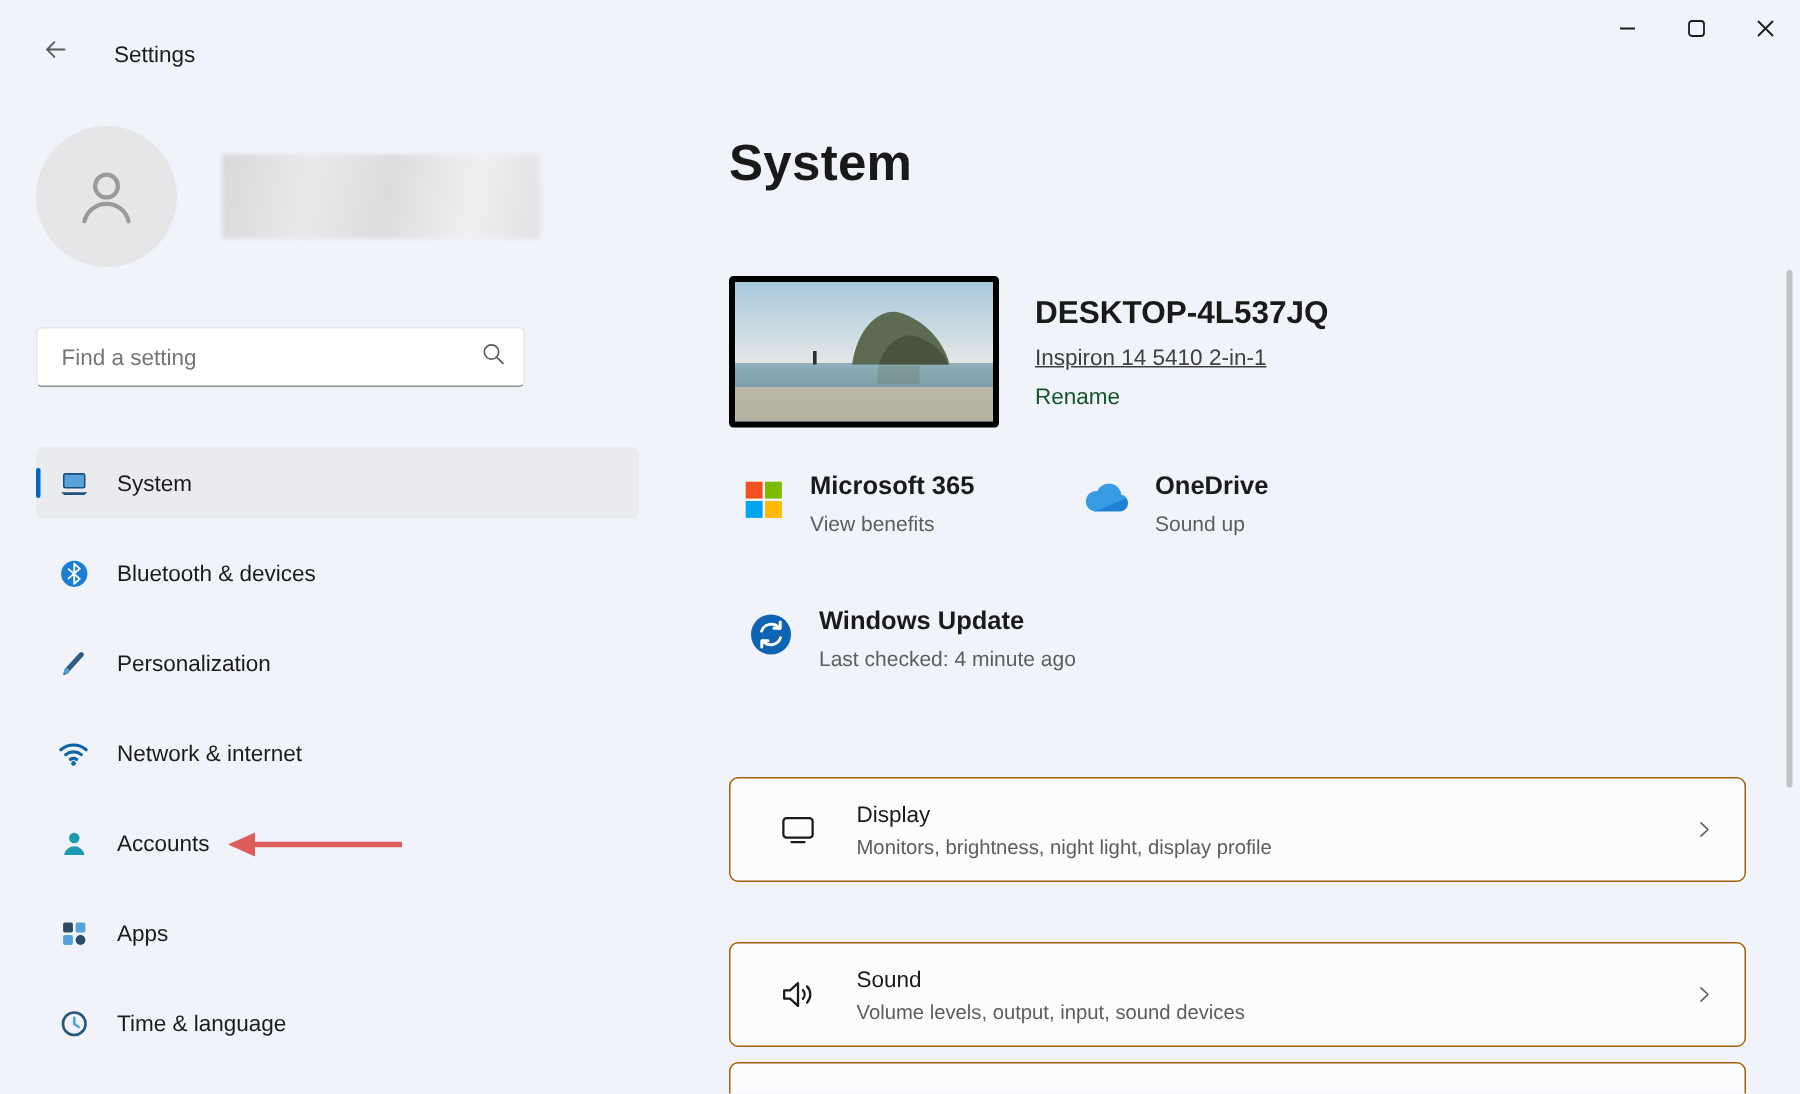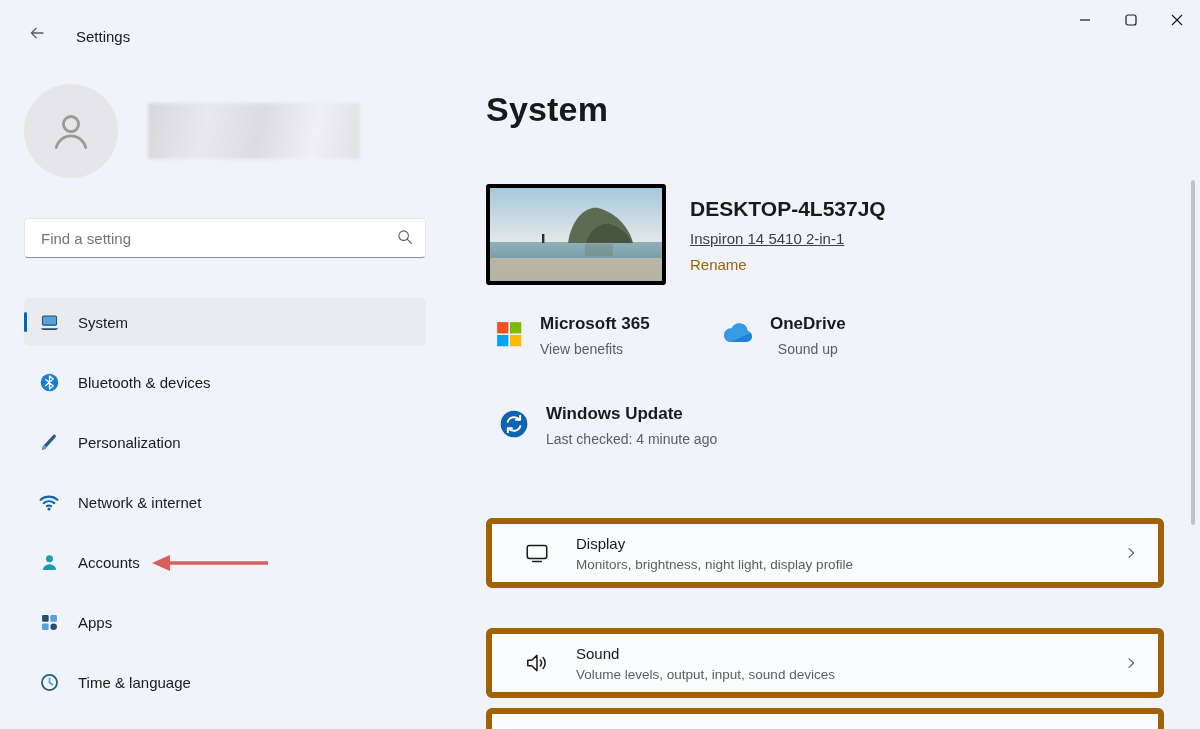--- a/index.html
+++ b/index.html
@@ -15,47 +15,47 @@
   .back-btn{position:absolute;left:20px;top:20px;width:34px;height:30px;display:flex;align-items:center;justify-content:center;border-radius:4px;cursor:pointer;}
   .tb-title{position:absolute;left:76px;top:28px;font-size:15px;color:#1b1b1b;}
   .win-controls{position:absolute;right:0;top:0;display:flex;}
   .win-btn{width:46px;height:42px;display:flex;align-items:center;justify-content:center;cursor:pointer;}
   
   .profile{position:absolute;left:24px;top:84px;display:flex;align-items:center;}
   .avatar{width:94px;height:94px;border-radius:50%;background:#e6e6e8;display:flex;align-items:center;justify-content:center;}
   .name-blur{width:212px;height:56px;margin-left:30px;
     background:linear-gradient(100deg,#d8d8da 0%,#e9e9eb 28%,#dcdcde 52%,#f0f0f2 78%,#e1e1e3 100%);
     filter:blur(1.5px);}
-  .search-box{position:absolute;left:24px;top:218px;width:402px;height:40px;box-sizing:border-box;
+  .search-box{position:absolute;left:24px;top:218px;width:326px;height:40px;box-sizing:border-box;
     background:#ffffff;border:1px solid #e7e7e7;border-bottom:1px solid #8f8f8f;border-radius:4px;
     display:flex;align-items:center;padding:0 12px 0 14px;}
   .search-box input{flex:1;border:none;outline:none;font-size:15px;font-family:inherit;color:#1b1b1b;background:transparent;}
   .search-box input::placeholder{color:#757575;}
   .nav{position:absolute;left:24px;top:298px;width:402px;}
   .nav-item{position:relative;height:48px;margin-bottom:12px;display:flex;align-items:center;
     padding:0 14px;box-sizing:border-box;border-radius:5px;cursor:pointer;}
   .nav-item.selected{background:#e9ebee;}
   .nav-accent{position:absolute;left:0;top:14px;width:3px;height:20px;border-radius:2px;background:#0067c0;}
   .nav-icon{width:22px;height:22px;margin-right:18px;display:flex;align-items:center;justify-content:center;flex:0 0 22px;}
   .nav-label{font-size:15px;color:#1b1b1b;}
   
   .page-title{position:absolute;left:486px;top:90px;font-size:34px;font-weight:700;letter-spacing:.2px;color:#191919;}
   .device-thumb{position:absolute;left:486px;top:184px;width:180px;height:101px;box-sizing:border-box;border:4px solid #000;border-radius:3px;overflow:hidden;background:#9db9c0;}
   .device-info{position:absolute;left:690px;top:197px;}
   .device-name{font-size:21px;font-weight:700;color:#1a1a1a;}
   .device-model{font-size:15px;color:#3f3f3f;margin-top:9px;text-decoration:underline;}
-  .device-rename{font-size:15px;color:#a16207;margin-top:9px;cursor:pointer;display:inline-block;}
+  .device-rename{font-size:15px;color:#14532d;margin-top:9px;cursor:pointer;display:inline-block;}
   .quick{position:absolute;display:flex;align-items:center;gap:16px;cursor:pointer;}
   .q-ms365{left:494px;top:314px;}
-  .q-onedrive{left:718px;top:314px;text-align:center;}
+  .q-onedrive{left:718px;top:314px;}
   .q-update{left:498px;top:404px;}
   .q-title{font-size:17px;font-weight:700;color:#1a1a1a;}
   .q-sub{font-size:14px;color:#5d5d5d;margin-top:7px;}
   .card{position:absolute;left:486px;width:678px;height:70px;box-sizing:border-box;
-    background:#fbfcfd;border:6px solid #a16207;border-radius:6px;
+    background:#fbfcfd;border:1px solid #a16207;border-radius:6px;
     display:flex;align-items:center;padding:0 20px 0 32px;cursor:pointer;}
   .card-icon{width:26px;height:26px;margin-right:26px;flex:0 0 26px;display:flex;align-items:center;justify-content:center;}
   .card-title{font-size:15px;color:#1a1a1a;}
   .card-sub{font-size:13.5px;color:#5d5d5d;margin-top:5px;}
   .chev{margin-left:auto;display:flex;align-items:center;}
   .card-display{top:518px;}
   .card-sound{top:628px;}
   .card-partial{top:708px;height:60px;}
   .scrollbar{position:absolute;right:5px;top:180px;width:4px;height:345px;background:#c2c2c4;border-radius:2px;cursor:grab;}
   .annot-arrow{position:absolute;left:150px;top:551px;pointer-events:none;}

